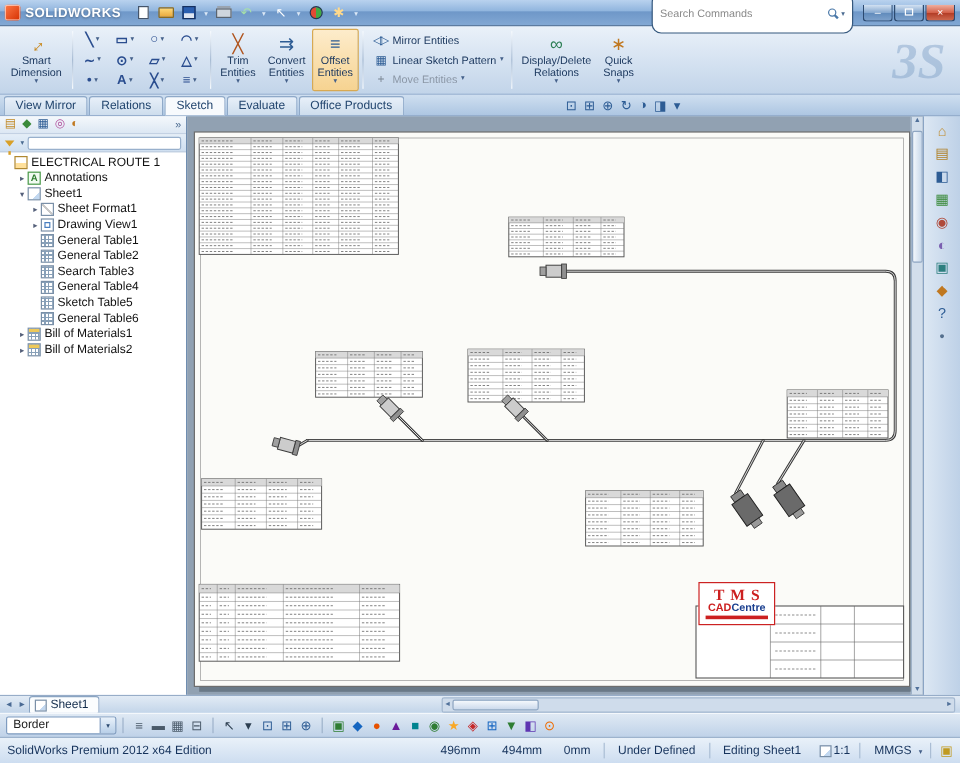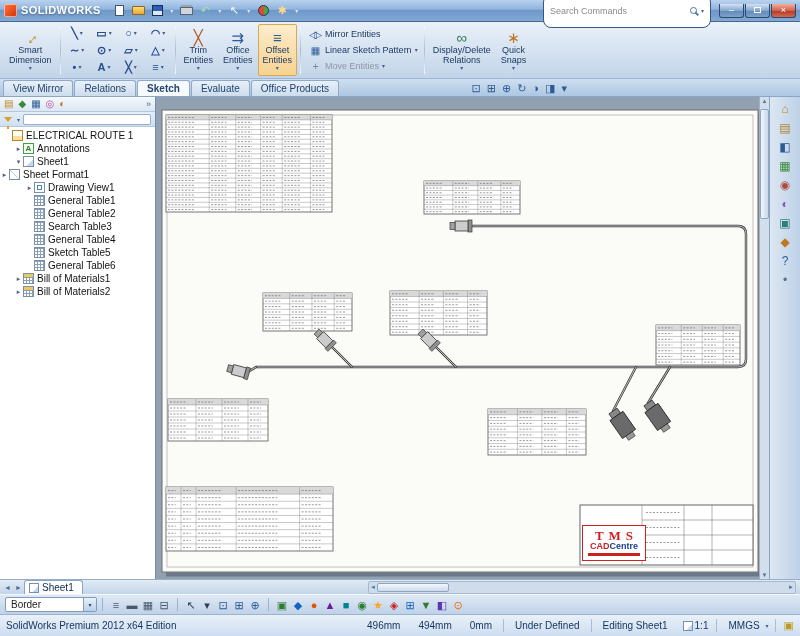--- a/index.html
+++ b/index.html
@@ -1,21 +1,21 @@
 <!DOCTYPE html>
 <html><head>
 <meta charset="utf-8">
 <style>
 *{margin:0;padding:0;box-sizing:border-box}
 body{width:800px;height:636px;overflow:hidden;font-family:"Liberation Sans",sans-serif;font-size:10px;-webkit-user-select:none;user-select:none}
 .app{position:relative;width:800px;height:636px;background:#c3d5ea;overflow:hidden}
 
 
 .titlebar{height:22px;display:flex;align-items:center;padding:0 4px;background:linear-gradient(#b9d2ee,#8fb4dd 45%,#6e97c8 46%,#82a8d4);border-bottom:1px solid #46688f;position:relative}
-.sw-badge{display:flex;align-items:flex-start;gap:4px;margin-right:10px}
+.sw-badge{display:flex;align-items:center;gap:4px;margin-right:10px}
 .sw-cube{width:13px;height:13px;border-radius:2px;background:linear-gradient(135deg,#ff7a48,#d42f00);box-shadow:inset 0 0 0 1px rgba(255,255,255,.55)}
 .sw-name{color:#fff;font-weight:bold;font-size:11px;letter-spacing:.4px;text-shadow:0 1px 2px rgba(0,0,0,.35)}
 .qicons{display:flex;align-items:center;gap:2px}
 .qi{width:17px;height:17px;display:flex;align-items:center;justify-content:center;border-radius:2px;font-size:11px;color:#eaf2fc}
 .qi-arrow{width:8px;font-size:6px;color:#dce8f6}
 .qi-new i{display:block;width:9px;height:11px;background:#fff;border:1px solid #44546a}
 .qi-open i{display:block;width:13px;height:9px;background:linear-gradient(#ffd978,#e8a83c);border:1px solid #8a6a20;border-radius:1px}
 .qi-save i{display:block;width:11px;height:11px;background:#2b5fb0;border:1px solid #16305e;box-shadow:inset 0 -4px 0 #dfe6f2}
 .qi-print i{display:block;width:13px;height:8px;background:#cfd6de;border:1px solid #5a6470;box-shadow:0 -3px 0 -1px #9aa4b0}
 .qi-rebuild i{display:block;width:11px;height:11px;border-radius:50%;background:linear-gradient(90deg,#e24a34 50%,#44aa44 50%);border:1px solid #23364f}
@@ -43,21 +43,21 @@
 .sgcell{display:flex;align-items:center;justify-content:center;gap:2px;color:#2a4d8f;font-size:11px}
 .rrows{display:flex;flex-direction:column;justify-content:center;gap:1px;font-size:9px;color:#1e3a60}
 .rrow{display:flex;align-items:center;gap:3px;height:15px;padding:0 3px}
 .rrow .ric{font-size:10px;width:15px;text-align:center;letter-spacing:-2px}
 .rrow.dis{color:#8b97a6}
 .wm{position:absolute;right:12px;top:6px;font-size:42px;font-weight:bold;font-style:italic;color:#7d9fc6;opacity:.45;font-family:"Liberation Serif",serif;pointer-events:none}
 
 
 .tabbar{height:18px;background:linear-gradient(#cfdff0,#adc6e2);display:flex;align-items:flex-end;padding:0 3px;border-bottom:1px solid #8aa6c6}
 .tab{height:16px;display:flex;align-items:center;padding:0 9px;margin-right:1px;font-size:10px;color:#22456e;background:linear-gradient(#e8f0f9,#cddded);border:1px solid #8fa9c8;border-bottom:none;border-radius:3px 3px 0 0}
-.tab.active{background:#f7fafd;font-weight:bold}
+.tab.active{background:#f7fafd;font-weight:normal}
 .hud{margin-left:auto;margin-right:230px;display:flex;gap:6px;align-items:center;height:16px}
 .hudi{color:#2d5c94;font-size:11px}
 
 
 .mid{display:flex;height:482px}
 .lpanel{width:156px;border-right:1px solid #6f8db0;display:flex;flex-direction:column;background:#fff;flex:none}
 .ptabs{height:15px;background:linear-gradient(#f4f8fc,#dce7f3);border-bottom:1px solid #b6c7dc;display:flex;align-items:center;gap:5px;padding:0 4px}
 .ptab{font-size:10px;line-height:14px}
 .pchev{margin-left:auto;font-size:9px;color:#4a6a90}
 .filter{height:15px;background:linear-gradient(#e4eef8,#cfdff0);display:flex;align-items:center;gap:3px;padding:0 4px;border-bottom:1px solid #b6c7dc}
@@ -74,21 +74,21 @@
 .ic-sheet{background:linear-gradient(135deg,#fff 65%,#c2d8f0 65%)}
 .ic-sheetf{background:linear-gradient(45deg,#fff 45%,#c8c8c8 45%,#c8c8c8 55%,#fff 55%)}
 .ic-view{box-shadow:inset 0 0 0 2px #fff,inset 0 0 0 3px #4a7fc0}
 .ic-table{background-color:#fff;background-image:repeating-linear-gradient(0deg,transparent 0,transparent 2px,#88a0b8 2px,#88a0b8 3px),repeating-linear-gradient(90deg,transparent 0,transparent 2px,#88a0b8 2px,#88a0b8 3px)}
 .ic-bom{background-color:#fff;background-image:linear-gradient(#eec95a 0,#eec95a 3px,transparent 3px),repeating-linear-gradient(0deg,transparent 0,transparent 2px,#88a0b8 2px,#88a0b8 3px),repeating-linear-gradient(90deg,transparent 0,transparent 2px,#88a0b8 2px,#88a0b8 3px)}
 .graphics{flex:1;position:relative;background:#91a1b2;overflow:hidden}
 #drawing{position:absolute;left:0;top:0}
 .vscroll{position:absolute;right:0;top:0;bottom:0;width:10px;background:#d2deeb;border-left:1px solid #9fb2c8;display:flex;flex-direction:column;align-items:center;font-size:6px;color:#51719a;padding:1px 0}
 .vtrack{flex:1;width:100%;position:relative}
 .vthumb{position:absolute;top:5px;left:0;right:0;height:110px;background:linear-gradient(90deg,#f2f7fc,#c8d8ea);border:1px solid #8fa6c2;border-radius:2px}
-.logo{position:absolute;left:426px;top:428px;width:64px;height:36px;border:1px solid #cc2222;background:#fff;display:flex;flex-direction:column;align-items:center;justify-content:center;z-index:3}
+.logo{position:absolute;left:426px;top:388px;width:64px;height:36px;border:1px solid #cc2222;background:#fff;display:flex;flex-direction:column;align-items:center;justify-content:center;z-index:3}
 .logo-tms{color:#cc2020;font-weight:bold;font-size:13px;letter-spacing:5px;line-height:12px;font-family:"Liberation Serif",serif;text-indent:5px}
 .logo-cad{font-size:9px;font-weight:bold;line-height:9px}
 .logo-cad .c1{color:#cc2020}
 .logo-cad .c2{color:#1a3f8f}
 .logo-tag{height:3px;width:52px;background:#cc2020;margin-top:2px}
 .rtools{width:31px;background:linear-gradient(90deg,#dce7f3,#bed1e7);border-left:1px solid #8aa4c4;display:flex;flex-direction:column;align-items:center;padding-top:6px;gap:7px;flex:none}
 .rtool{font-size:12px;line-height:12px}
 
 
 .sheetrow{height:15px;background:linear-gradient(#e2ebf5,#c3d5e9);border-top:1px solid #97adc8;display:flex;align-items:center;padding:0 2px}
@@ -251,21 +251,21 @@
 
         <span class="rbig">
           <span class="ric" style="color: rgb(176, 84, 30);">╳</span>
           <span>Trim</span>
           <span>Entities</span>
           <span class="dd">▾</span>
         </span>
 
         <span class="rbig">
           <span class="ric" style="color: rgb(45, 92, 148);">⇉</span>
-          <span>Office</span>
+          <span>Convert</span>
           <span>Entities</span>
           <span class="dd">▾</span>
         </span>
 
         <span class="rbig hl">
           <span class="ric" style="color: rgb(45, 92, 148);">≡</span>
           <span>Offset</span>
           <span>Entities</span>
           <span class="dd">▾</span>
         </span>
@@ -304,20 +304,21 @@
         </span>
 
         <span class="rbig">
           <span class="ric" style="color: rgb(192, 120, 32);">∗</span>
           <span>Quick</span>
           <span>Snaps</span>
           <span class="dd">▾</span>
         </span>
 
     </div>
+    <span class="wm">3S</span>
   </div>
 
   <div class="tabbar">
     <span style="display:flex;align-items:flex-end">
 
         <span class="tab">View Mirror</span>
 
         <span class="tab">Relations</span>
 
         <span class="tab active">Sketch</span>
@@ -381,21 +382,21 @@
             <span class="ic ic-annot">A</span>
             <span>Annotations</span>
           </div>
 
           <div class="titem" style="padding-left: 14px;">
             <span class="texp">▾</span>
             <span class="ic ic-sheet"></span>
             <span>Sheet1</span>
           </div>
 
-          <div class="titem" style="">
+          <div class="titem" style="padding-left: 25px;">
             <span class="texp">▸</span>
             <span class="ic ic-sheetf"></span>
             <span>Sheet Format1</span>
           </div>
 
           <div class="titem" style="padding-left: 25px;">
             <span class="texp">▸</span>
             <span class="ic ic-view"></span>
             <span>Drawing View1</span>
           </div>

